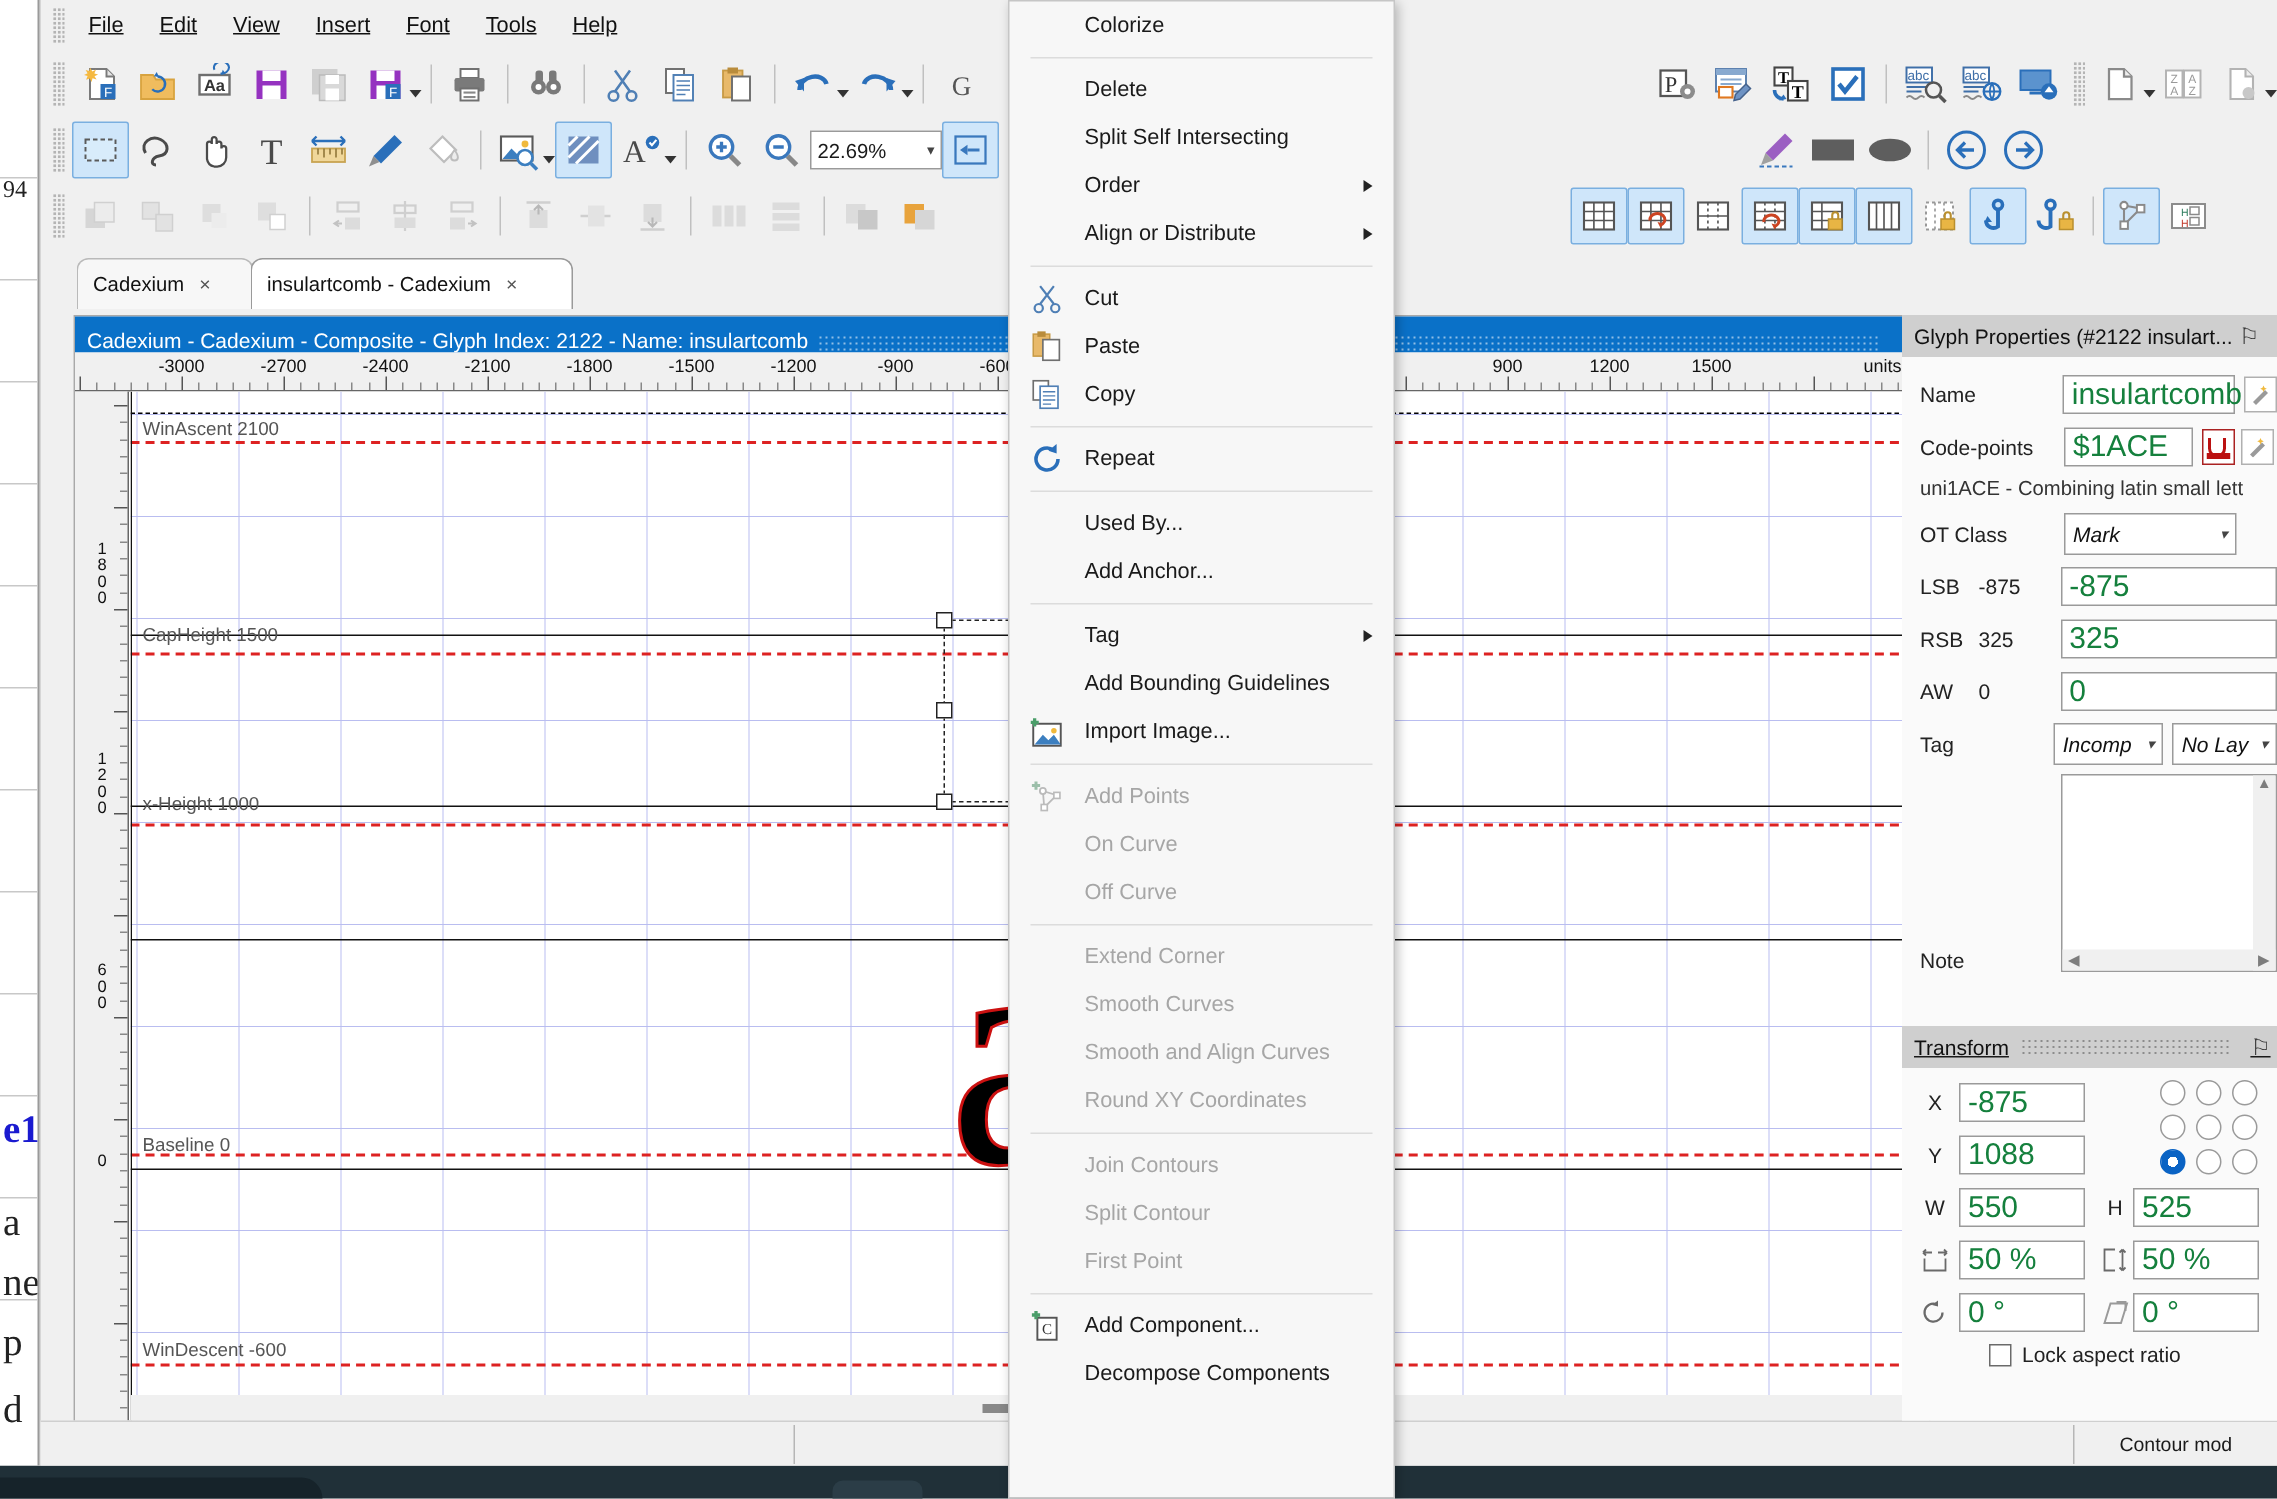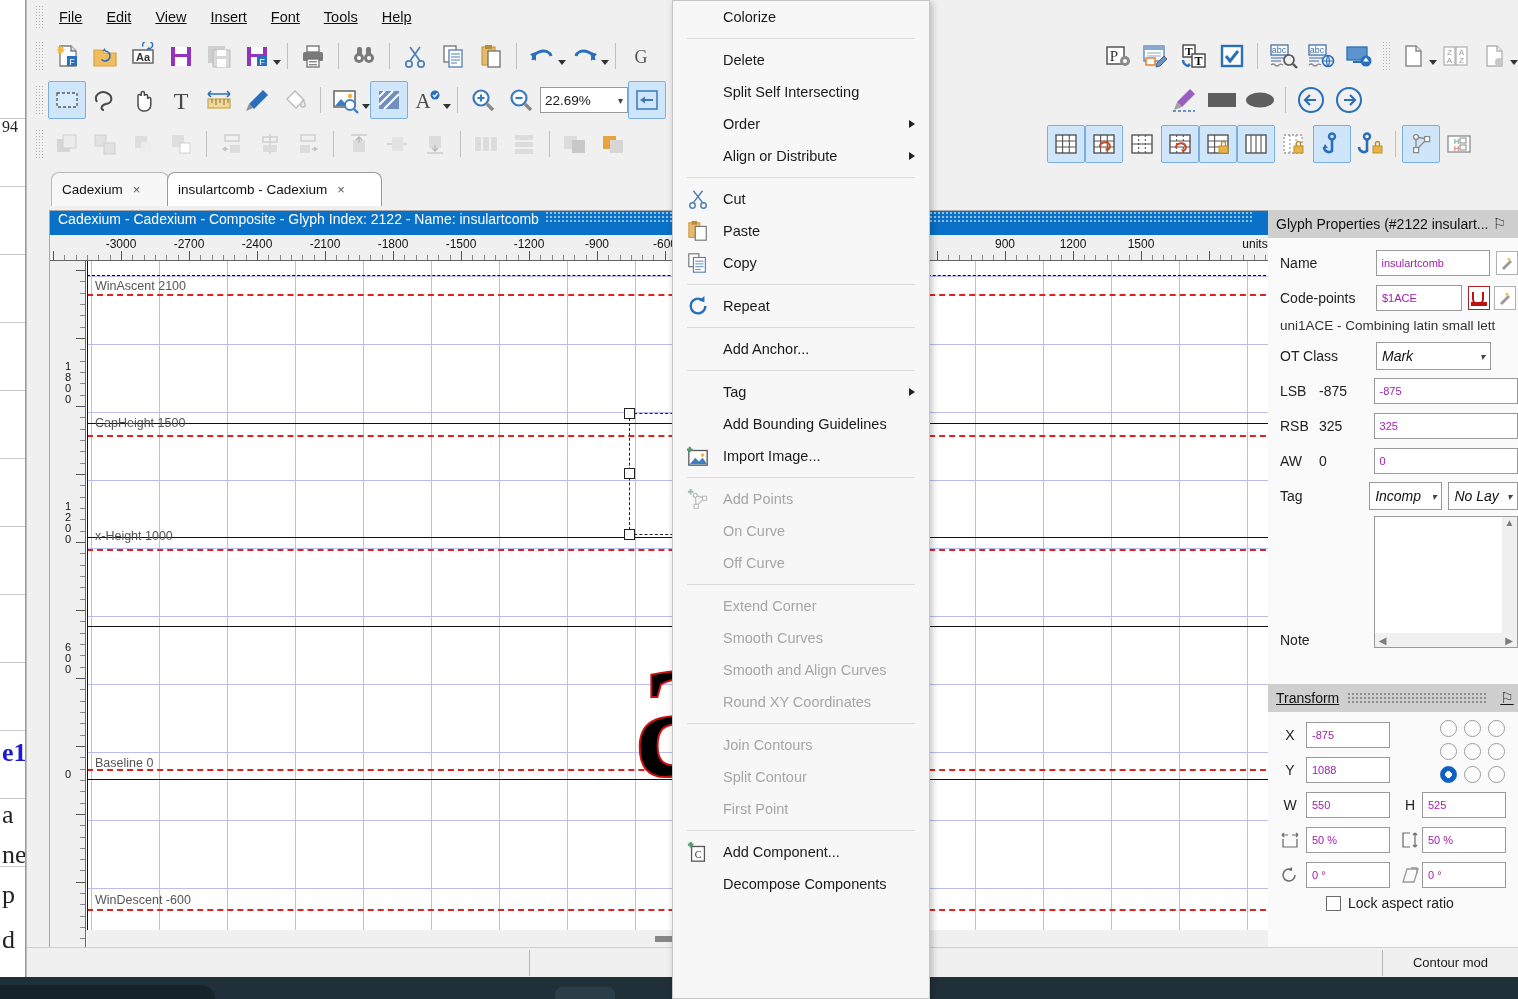--- a/index.html
+++ b/index.html
@@ -82,21 +82,21 @@
      display:flex; align-items:center; padding:0 10px; font-size:13.5px; color:#111;
      transform: skewX(0deg); }
   .tab.active { background:#fff; border-color:#9a9a9a; z-index:2; }
   .tab .x { margin-left:10px; color:#555; font-size:13px; }
   .tab-underline { position:absolute; height:4px; background:#f6d3a2; }
 
   
   .mdi { position:absolute; left:22px; top:210px; width:1238px; height:738px;
      background:#fff; border:1px solid #a9a9a9; }
   .mdi-title { position:absolute; left:0; top:0; width:100%; height:24px;
-     background:#0a71c8; color:#fff; display:flex; align-items:flex-start;
+     background:#0a71c8; color:#fff; display:flex; align-items:flex-end;
      padding-left:8px; font-size:14px; }
   .mdi-title .dots { flex:1; height:12px; margin:0 6px;
     background-image: radial-gradient(rgba(255,255,255,.55) 1px, transparent 1px);
     background-size:4px 4px; }
   .mdi-title .close { width:28px; text-align:center; font-size:16px; }
 
   
   .ruler-h { position:absolute; left:0; top:24px; width:100%; height:26px;
      background:#f0f0f0; border-bottom:1px solid #666; }
   .ruler-h .lab { position:absolute; top:2px; font-size:12px; color:#111; transform:translateX(-50%); }
@@ -161,21 +161,21 @@
      padding-left:8px; font-size:14px; color:#111; }
   .dock-title .dots { flex:1; height:12px; margin:0 8px;
     background-image: radial-gradient(#8c8c8c 1px, transparent 1px);
     background-size:4px 4px; }
   .pin { width:22px; text-align:center; font-size:15px; color:#333; }
   .dock-body { position:absolute; left:0; right:0; bottom:0; top:28px; background:#fafafa; }
 
   .frow { display:flex; align-items:center; height:30px; margin:0 0 5px 0; padding-left:12px; }
   .flabel { font-size:14px; color:#222; }
   .finput { height:26px; background:#fff; border:1px solid #9a9a9a; display:flex;
-     align-items:center; padding:0 5px; font-size:11px; color:#a21caf; }
+     align-items:center; padding:0 5px; font-size:20px; color:#15803d; }
   .fselect { height:28px; background:#fff; border:1px solid #9a9a9a; display:flex;
      align-items:center; padding:0 5px; font-size:14px; color:#111;font-style:italic; }
   .fselect .chev { margin-left:auto; padding-left:6px; }
   .iconbtn { width:22px; height:24px; border:1px solid #b0b0b0; background:#fff;
      display:flex; align-items:center; justify-content:center; }
   .desc { padding-left:12px; font-size:13.5px; color:#333; white-space:nowrap; overflow:hidden; }
 
   .notearea { position:absolute; background:#fff; border:1px solid #9a9a9a; }
   .nsb { position:absolute; right:0; top:0; bottom:0; width:15px; background:#f0f0f0;
      display:flex; flex-direction:column; justify-content:space-between; align-items:center; }
@@ -1281,20 +1281,23 @@
           <span class="ic">
             <svg width="22" height="22" viewBox="0 0 24 24">
               <path d="M20 12 a8 8 0 1 1 -3.2 -6.4" fill="none" stroke="#2a6fba" stroke-width="2.6"></path>
               <path d="M19 1 l0 7 -6 -2z" fill="#2a6fba"></path>
             </svg>
           </span>
           <span>Repeat</span>
         </div>
         <div class="ctxsep"></div>
         <div class="ctxitem">
+          <span>Used By...</span>
+        </div>
+        <div class="ctxitem">
           <span>Add Anchor...</span>
         </div>
         <div class="ctxsep"></div>
         <div class="ctxitem">
           <span>Tag</span>
           <span class="arrow"></span>
         </div>
         <div class="ctxitem">
           <span>Add Bounding Guidelines</span>
         </div>

